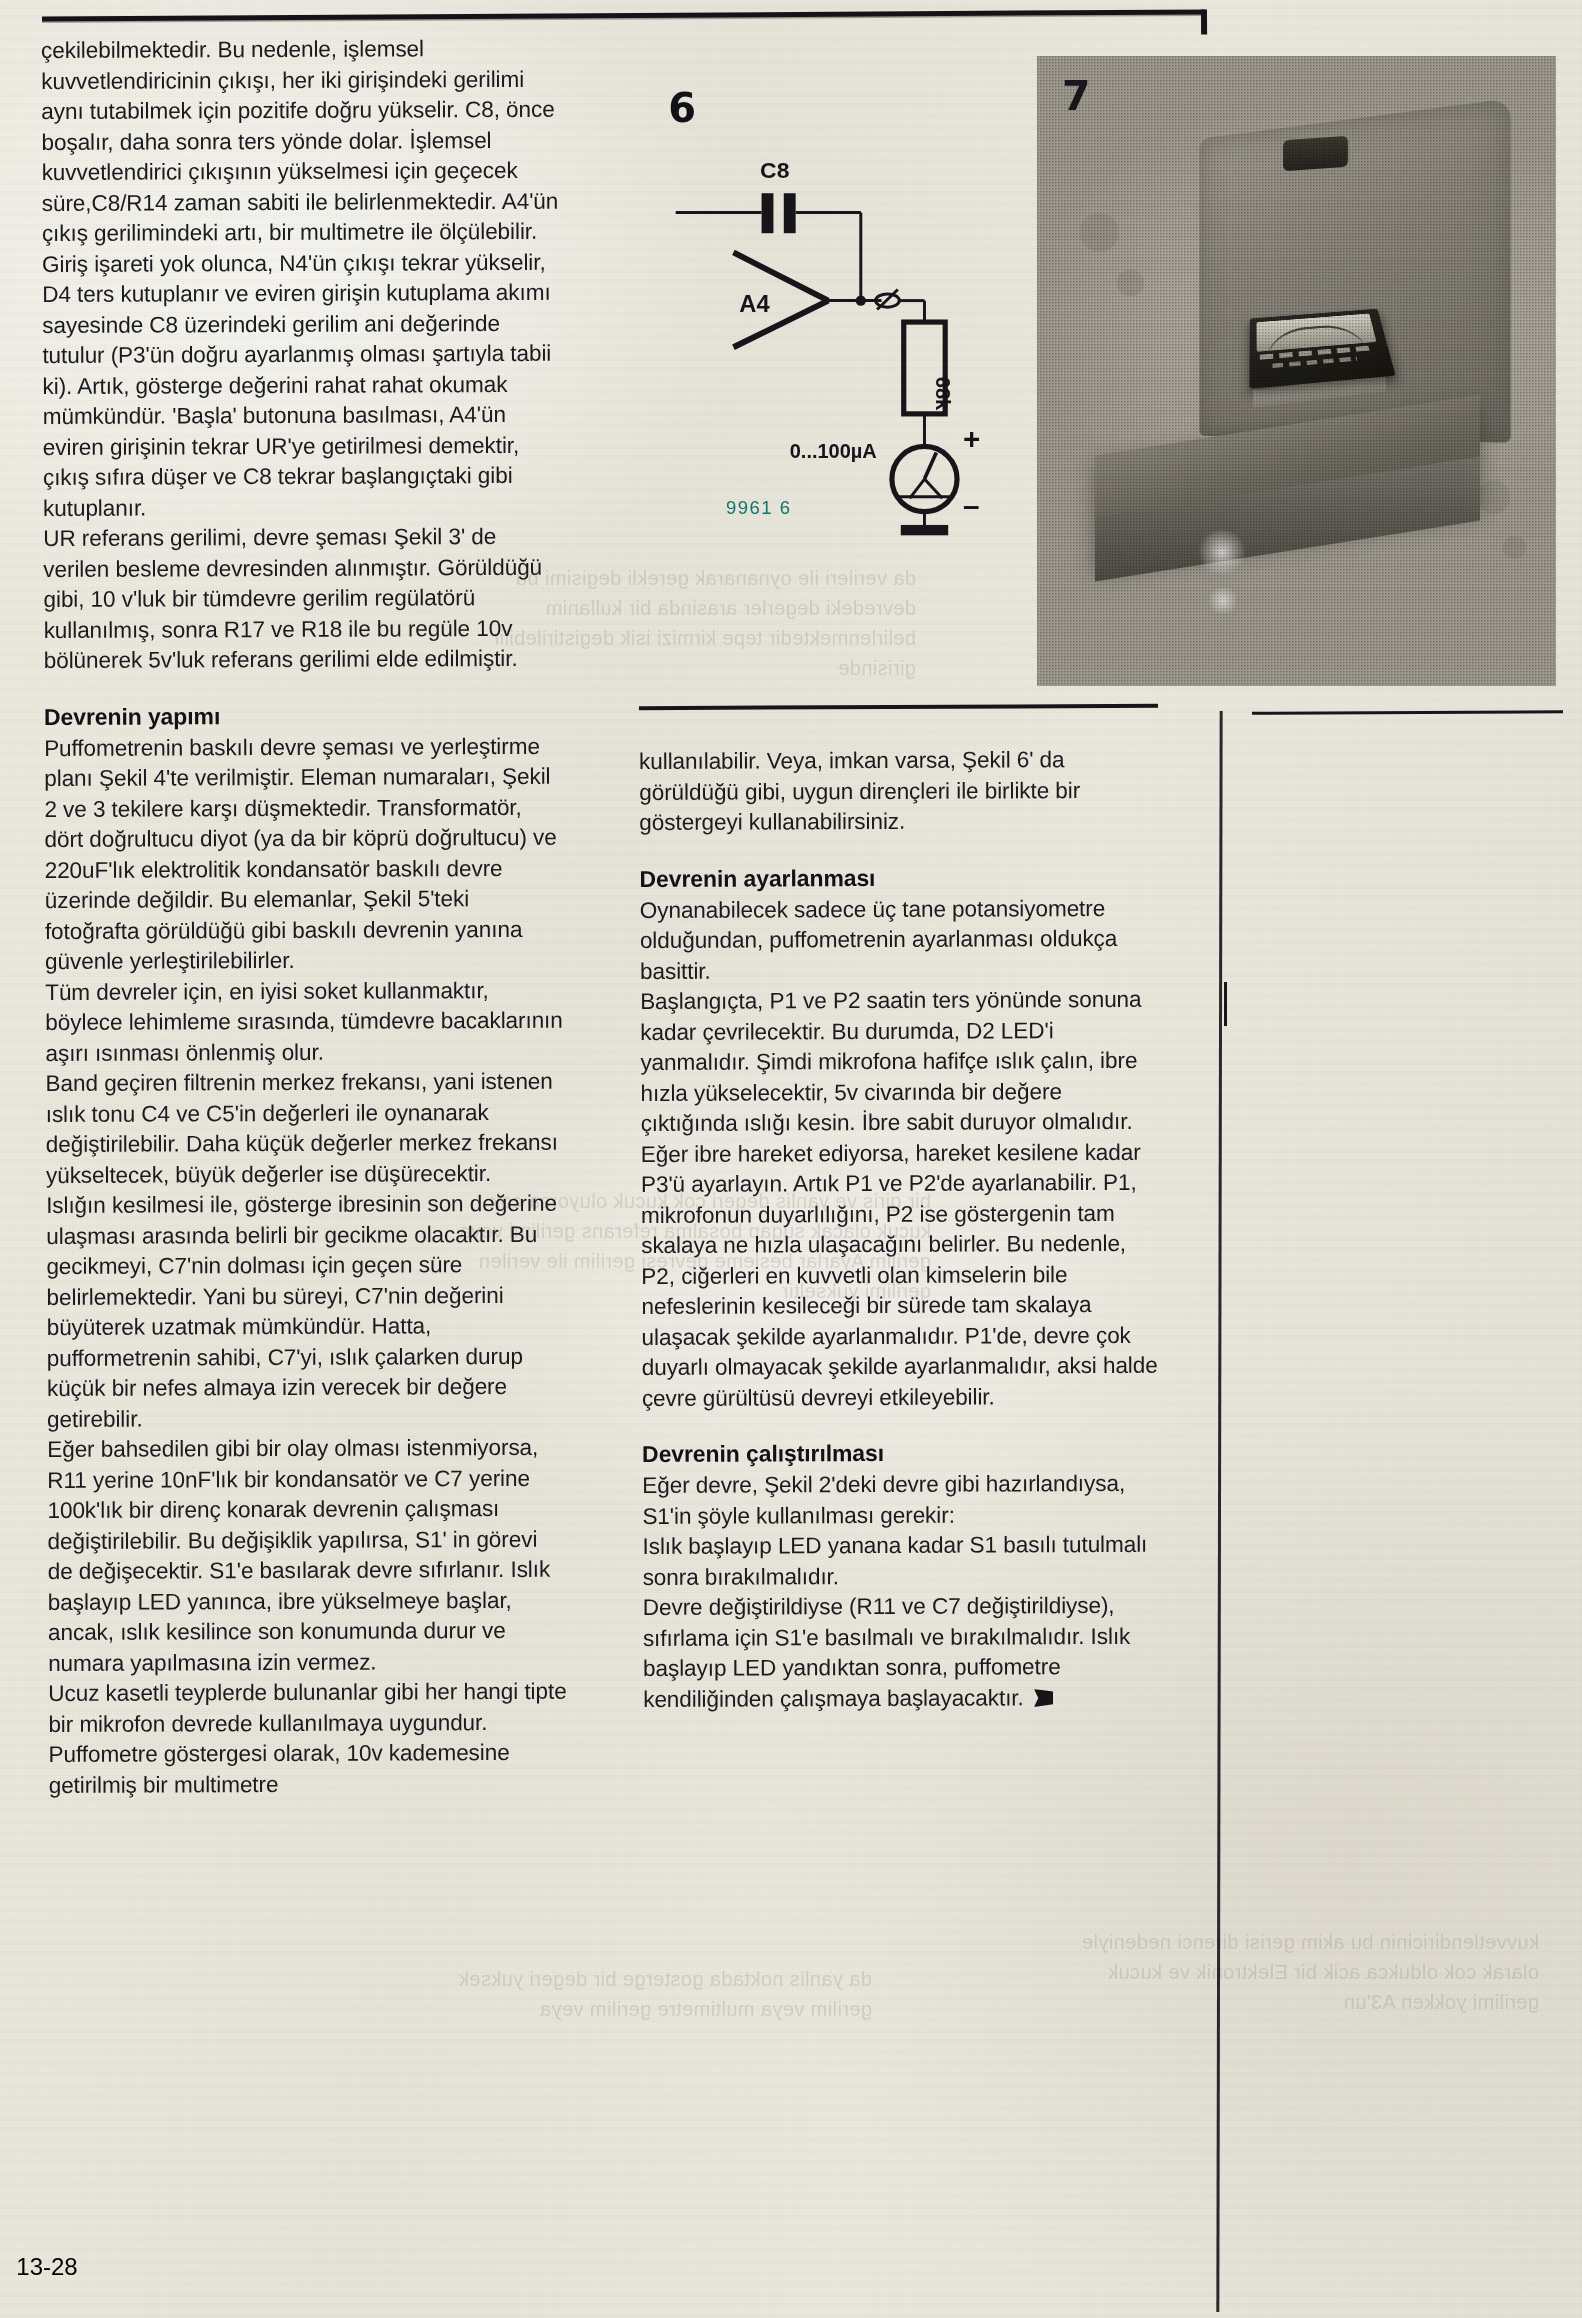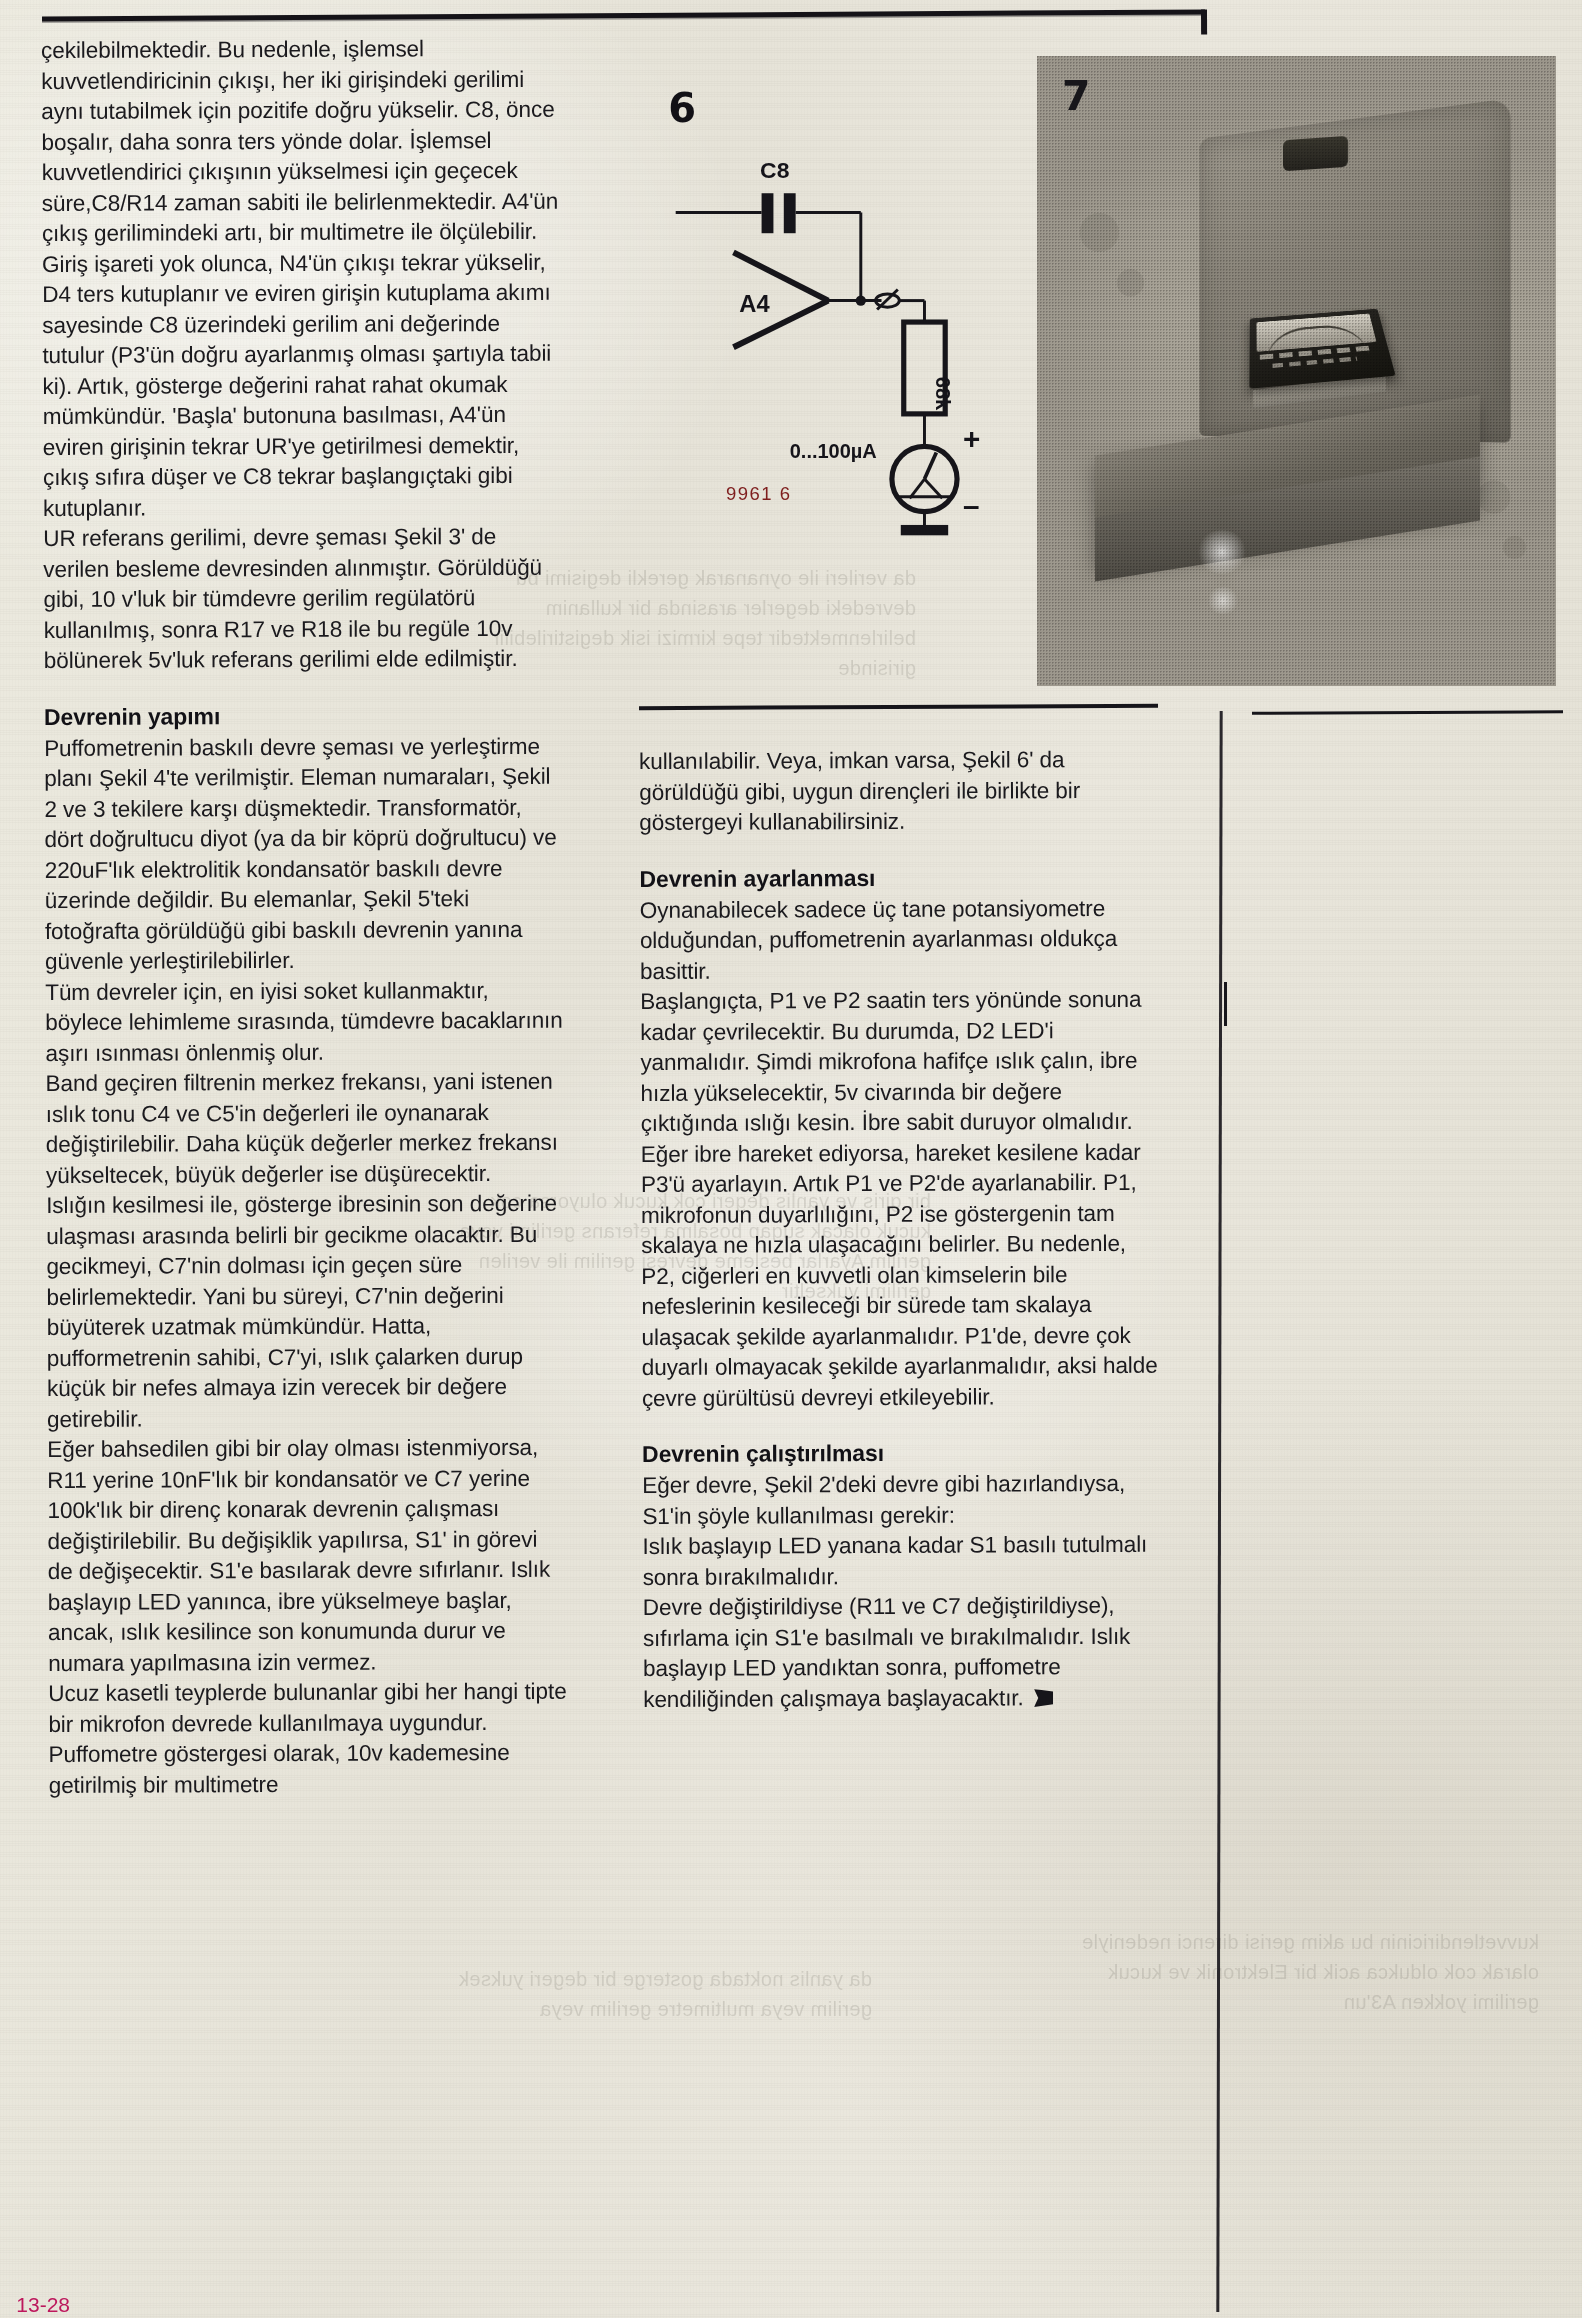--- a/index.html
+++ b/index.html
@@ -92,21 +92,21 @@
     opacity:.92;
   }
 
   
   #fig6{position:absolute;left:652px;top:67px;width:348px;height:482px;}
   #fig6 .fignum{
     position:absolute;left:16.3px;top:18px;font-size:40px;font-weight:bold;color:#121116;
     font-family:"DejaVu Sans",sans-serif;letter-spacing:-0.7px;
   }
   #fig6 .code{
-    position:absolute;left:74px;top:416px;font-size:18.5px;letter-spacing:1.5px;color:#7f1d1d;
+    position:absolute;left:74px;top:430px;font-size:18.5px;letter-spacing:1.5px;color:#0f766e;
   }
   #fig6 svg{position:absolute;left:0;top:0;}
   .lbl{font-family:"Liberation Sans",sans-serif;font-weight:bold;fill:#15141a;}
 
   
   #fig7{
     position:absolute;left:1037px;top:56px;width:519px;height:630px;
     background:
       radial-gradient(ellipse 311px 222px at 58% 42%, #b9b4a8 0%, #a9a498 55%, #9e998e 100%);
     overflow:hidden;
@@ -206,23 +206,22 @@
     position:absolute;left:-15px;top:-4.4px;width:3px;height:44px;background:#18171c;
   }
 
   .endmark{
     display:inline-block;width:19px;height:18px;margin-left:10.4px;
     background:#16151a;
     clip-path:polygon(0 0, 100% 14%, 100% 86%, 0 100%, 22% 50%);
     vertical-align:-2.2px;
   }
   .pageno{
-    position:absolute;left:16.3px;top:2253px;font-size:21px;font-weight:normal;color:#be185d;
+    position:absolute;left:16.3px;top:2253px;font-size:24px;font-weight:normal;color:#000000;
     letter-spacing:0px;
-    margin-top:40px;
   }
 </style>
 </head>
 <body>
 
 <div class="paper"></div>
 
 <div class="page">
 
   <div class="bleed">

